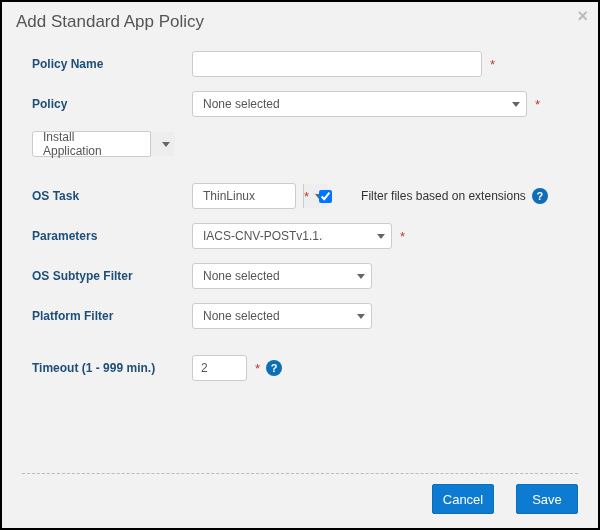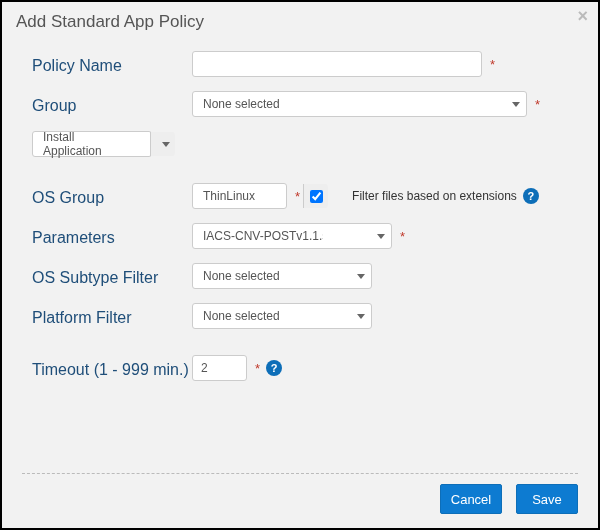--- a/index.html
+++ b/index.html
@@ -3,39 +3,39 @@
 <meta charset="utf-8">
 <style>
   *{box-sizing:border-box;font-family:Arial,Helvetica,sans-serif;}
   body{margin:0;padding:0;background:#fff;}
   .modal{width:600px;height:530px;border:2px solid #000;background:#f2f2f2;position:relative;display:flex;flex-direction:column;}
   .modal-header{padding:10px 14px 8px 14px;}
   .modal-title{font-size:17px;color:#555;font-weight:400;}
   .close-x{position:absolute;top:4px;right:10px;color:#bbb;font-size:18px;cursor:pointer;font-weight:bold;}
   .modal-body{flex:1;overflow:auto;padding:4px 20px 0 30px;}
   .form-row{display:flex;align-items:flex-start;padding:7px 0;}
-  .form-label{width:160px;color:#1f4e79;font-size:16px;font-weight:normal;padding-top:6px;}
+  .form-label{width:160px;color:#1f4e79;font-size:12px;font-weight:bold;padding-top:6px;}
   .form-ctrl{flex:1;display:flex;align-items:center;gap:6px;flex-wrap:wrap;}
   .text-input{height:26px;border:1px solid #ccc;border-radius:3px;padding:2px 8px;font-size:12px;background:#fff;color:#555;}
   .w-full{width:290px;}
   .w-lg{width:335px;}
   .w-sm{width:55px;}
   .select{height:26px;border:1px solid #ccc;border-radius:3px;background:#fff;font-size:12px;color:#555;display:flex;align-items:center;justify-content:space-between;padding:0 6px 0 10px;cursor:pointer;gap:48px;}
-  .select-sm{width:95px;}
+  .select-sm{width:104px;}
   .select-md{width:180px;}
   .select-lg{width:200px;}
   .caret{width:0;height:0;border-left:4px solid transparent;border-right:4px solid transparent;border-top:5px solid #666;margin-left:6px;}
   .caret-box{background:#eee;border-left:1px solid #ccc;height:100%;display:flex;align-items:center;padding:0 5px;margin-right:-6px;border-radius:0 3px 3px 0;}
   .req{color:#c0392b;font-size:13px;margin-left:2px;}
   .textarea{width:340px;height:58px;border:1px solid #ccc;border-radius:2px;background:#fff;resize:both;overflow:auto;}
   .help{width:16px;height:16px;border-radius:50%;background:#0d6eb8;color:#fff;font-size:11px;font-weight:bold;display:inline-flex;align-items:center;justify-content:center;cursor:pointer;}
   .cb{width:13px;height:13px;}
   .cb-label{font-size:12px;color:#333;font-weight:bold;}
   .footer-sep{border-top:1px dashed #bbb;margin:6px 20px 0 20px;}
-  .modal-footer{display:flex;justify-content:flex-end;gap:14px;padding:10px 20px 14px 0;}
+  .modal-footer{display:flex;justify-content:flex-end;gap:22px;padding:10px 20px 14px 0;}
   .btn{min-width:62px;height:30px;border:1px solid #0d6eb8;background:#0d7bd1;color:#fff;font-size:13px;border-radius:2px;cursor:pointer;display:flex;align-items:center;justify-content:center;}
   .section-gap{height:12px;}
 </style>
 </head>
 <body>
 
 <div class="modal">
   <span class="close-x">×</span>
 
   <div class="modal-header">
@@ -46,21 +46,21 @@
 
     <div class="form-row">
       <div class="form-label">Policy Name</div>
       <div class="form-ctrl">
         <input class="text-input w-full" value="" style="">
         <span class="req">*</span>
       </div>
     </div>
 
     <div class="form-row">
-      <div class="form-label">Group</div>
+      <div class="form-label">Policy</div>
       <div class="form-ctrl">
         <div class="select w-lg">
           <span>None selected</span>
           <span class="caret"></span>
         </div>
         <span class="req">*</span>
       </div>
     </div>
 
     <div class="form-row">
@@ -70,21 +70,21 @@
           <span class="caret-box">
               <span class="caret"></span>
             </span>
         </div>
       </div>
     </div>
 
     <div class="section-gap"></div>
 
     <div class="form-row">
-      <div class="form-label">OS Group</div>
+      <div class="form-label">OS Task</div>
       <div class="form-ctrl">
         <div class="select select-sm">
           <span>ThinLinux</span>
           <span class="caret-box">
               <span class="caret"></span>
             </span>
         </div>
         <span class="req">*</span>
         <input type="checkbox" class="cb" checked="" style="">
         <span class="cb-label" style="font-weight:normal;margin-left:20px;">Filter files based on extensions</span>

